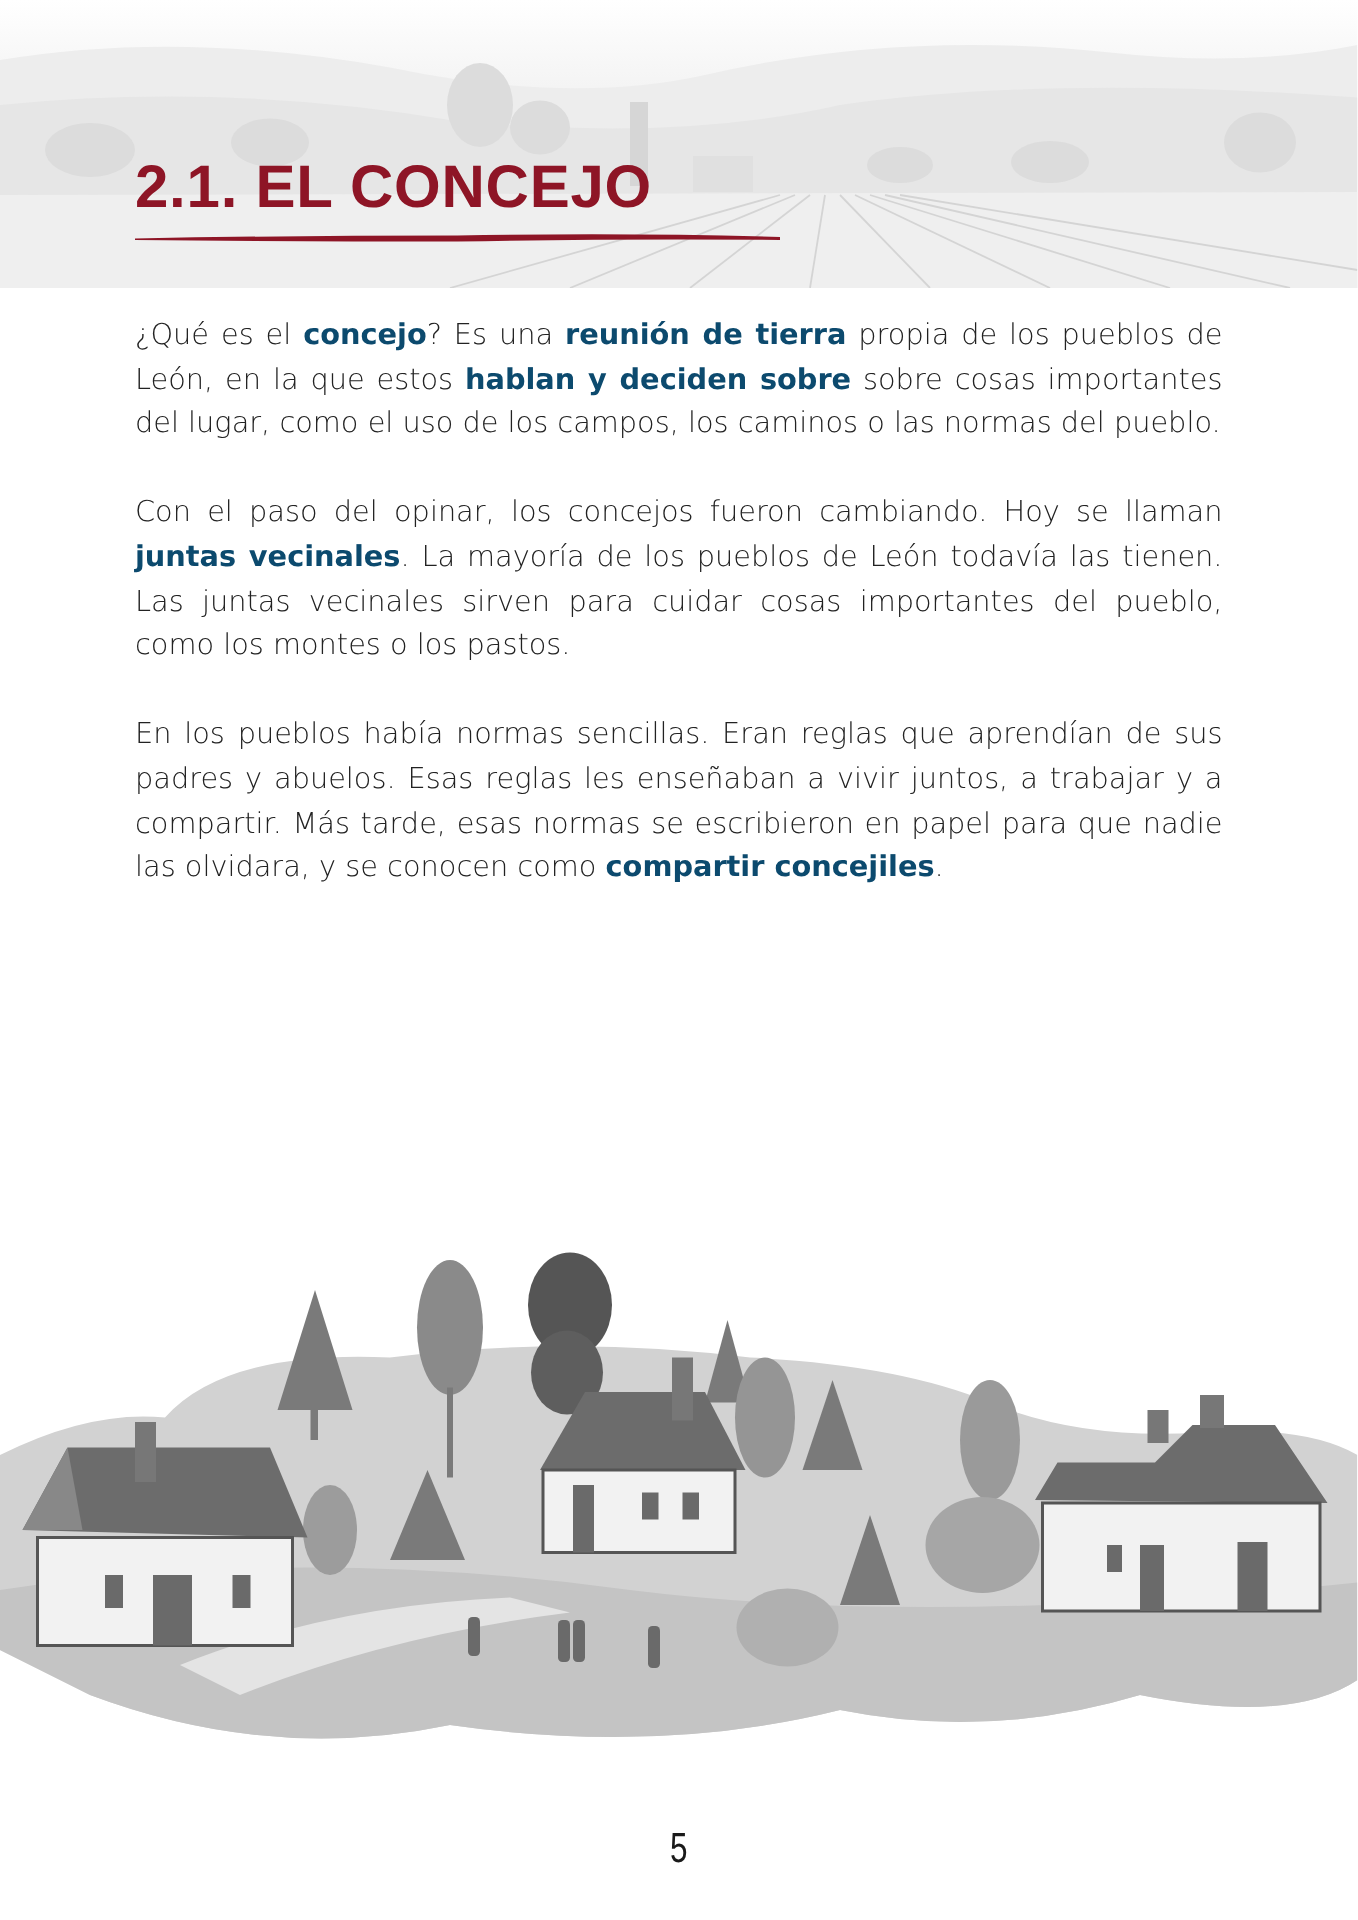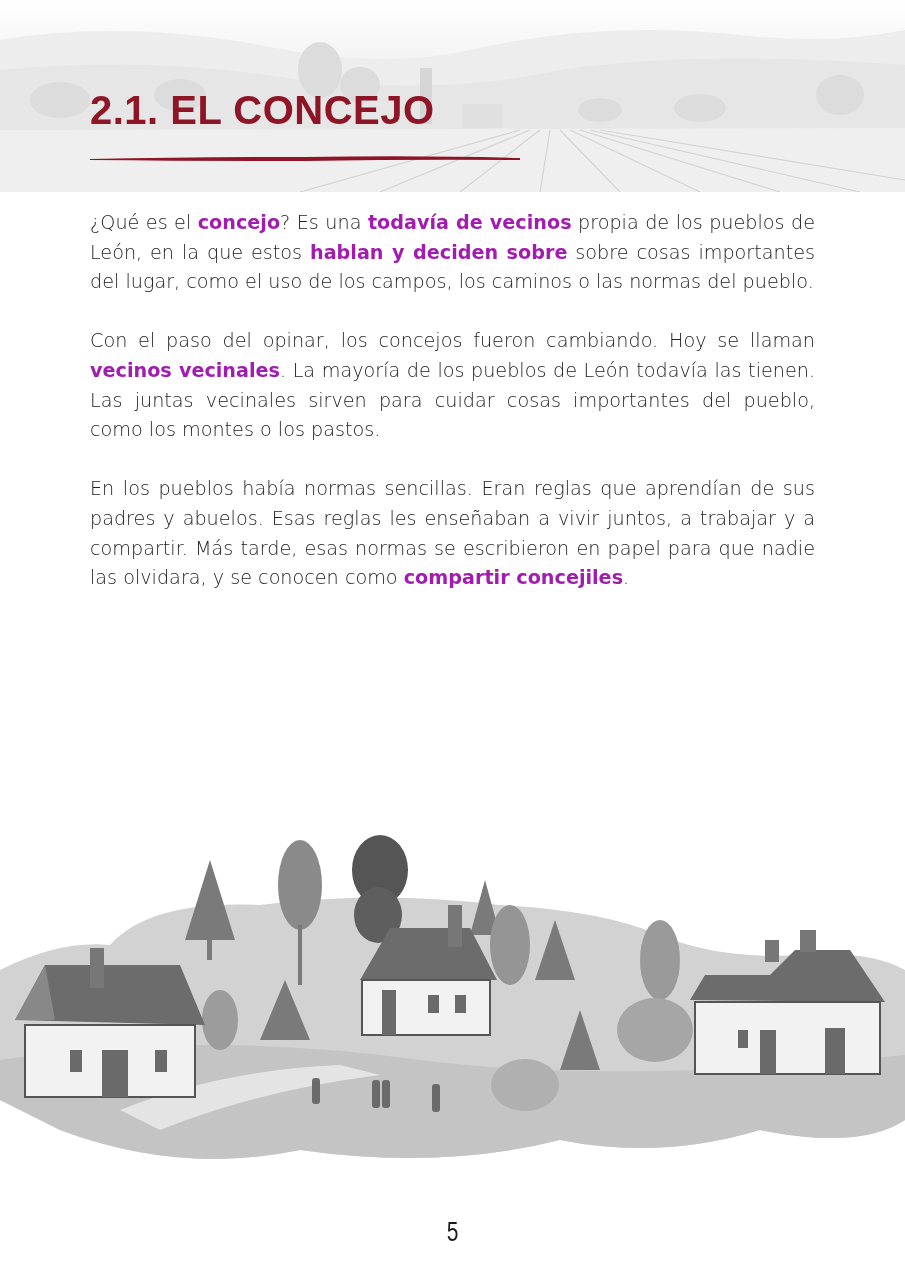--- a/index.html
+++ b/index.html
@@ -8,34 +8,34 @@
     position: relative; overflow: hidden;
     font-family: "DejaVu Sans", sans-serif; color: #1c1c1c;
   }
   .header-bg {
     position: absolute; left: 0; top: 0; width: 905px; height: 192px;
     background: linear-gradient(#ffffff 0%, #f4f4f4 30%, #ececec 70%, #f3f3f3 100%);
     overflow: hidden;
   }
   .header-bg svg { position: absolute; left: 0; top: 0; }
   .title {
-    position: absolute; left: 90px; top: 88px; margin: 0;
+    position: absolute; left: 90px; top: 103px; margin: 0;
     font-family: "Liberation Sans", sans-serif; font-weight: bold;
     font-size: 40px; letter-spacing: 0.5px; color: #8e1526;
   }
   .underline {
     position: absolute; left: 90px; top: 154px; width: 430px; height: 8px;
   }
   .content {
     position: absolute; left: 90px; top: 208px; width: 725px;
     font-size: 19.2px; line-height: 29.6px; text-align: justify;
     font-family: "DejaVu Sans", sans-serif; font-weight: 300; color: #222;
   }
   .content p { margin: 0 0 29.6px 0; }
-  .content b { font-weight: bold; color: #a21caf; margin-top: 22px; }
+  .content b { font-weight: bold; color: #0c4a6e; margin-top: 22px; }
   .illustration { position: absolute; left: 0; top: 830px; width: 905px; height: 380px; }
   .page-number {
     position: absolute; left: 0; width: 905px; top: 1216px; text-align: center;
     font-family: "Liberation Sans", sans-serif; font-size: 28px; color: #1a1a1a;
     transform: scaleX(0.75);
   }
 </style>
 </head>
 <body>
 
@@ -69,24 +69,24 @@
   </svg>
 </div>
 
 <h1 class="title">2.1. EL CONCEJO</h1>
 <svg class="underline" viewBox="0 0 430 8">
   <path d="M0 5 Q100 3 215 3 Q330 1 430 4 L430 6 Q330 5 215 7 Q100 7 0 6 Z" fill="#8e1526"></path>
 </svg>
 
 <div class="content">
   <p>
-    <span>¿Qué es el </span><b>concejo</b><span>? Es una </span><b>todavía de vecinos</b><span> propia de los pueblos de León, en la que estos </span><b>hablan y deciden sobre</b><span> sobre cosas importantes del lugar, como el uso de los campos, los caminos o las normas del pueblo.</span>
+    <span>¿Qué es el </span><b>concejo</b><span>? Es una </span><b>reunión de tierra</b><span> propia de los pueblos de León, en la que estos </span><b>hablan y deciden sobre</b><span> sobre cosas importantes del lugar, como el uso de los campos, los caminos o las normas del pueblo.</span>
   </p>
   <p>
-    <span>Con el paso del opinar, los concejos fueron cambiando. Hoy se llaman </span><b>vecinos vecinales</b><span>. La mayoría de los pueblos de León todavía las tienen. Las juntas vecinales sirven para cuidar cosas importantes del pueblo, como los montes o los pastos.</span>
+    <span>Con el paso del opinar, los concejos fueron cambiando. Hoy se llaman </span><b>juntas vecinales</b><span>. La mayoría de los pueblos de León todavía las tienen. Las juntas vecinales sirven para cuidar cosas importantes del pueblo, como los montes o los pastos.</span>
   </p>
   <p>
     <span>En los pueblos había normas sencillas. Eran reglas que aprendían de sus padres y abuelos. Esas reglas les enseñaban a vivir juntos, a trabajar y a compartir. Más tarde, esas normas se escribieron en papel para que nadie las olvidara, y se conocen como </span><b>compartir concejiles</b><span>.</span>
   </p>
 </div>
 
 <svg class="illustration" viewBox="0 0 905 380">
 
   <path d="M0 140 Q60 110 110 115 Q150 70 260 75 Q380 60 500 75 Q600 80 660 105 Q720 130 800 125 Q870 120 905 140 L905 290 Q860 320 760 300 Q660 330 560 310 Q440 340 300 320 Q180 345 60 300 Q20 280 0 270 Z" fill="#d2d2d2"></path>
   <path d="M0 230 Q200 200 420 230 Q620 255 905 225 L905 290 Q860 320 760 300 Q660 330 560 310 Q440 340 300 320 Q180 345 60 300 Q20 280 0 270 Z" fill="#c4c4c4"></path>

